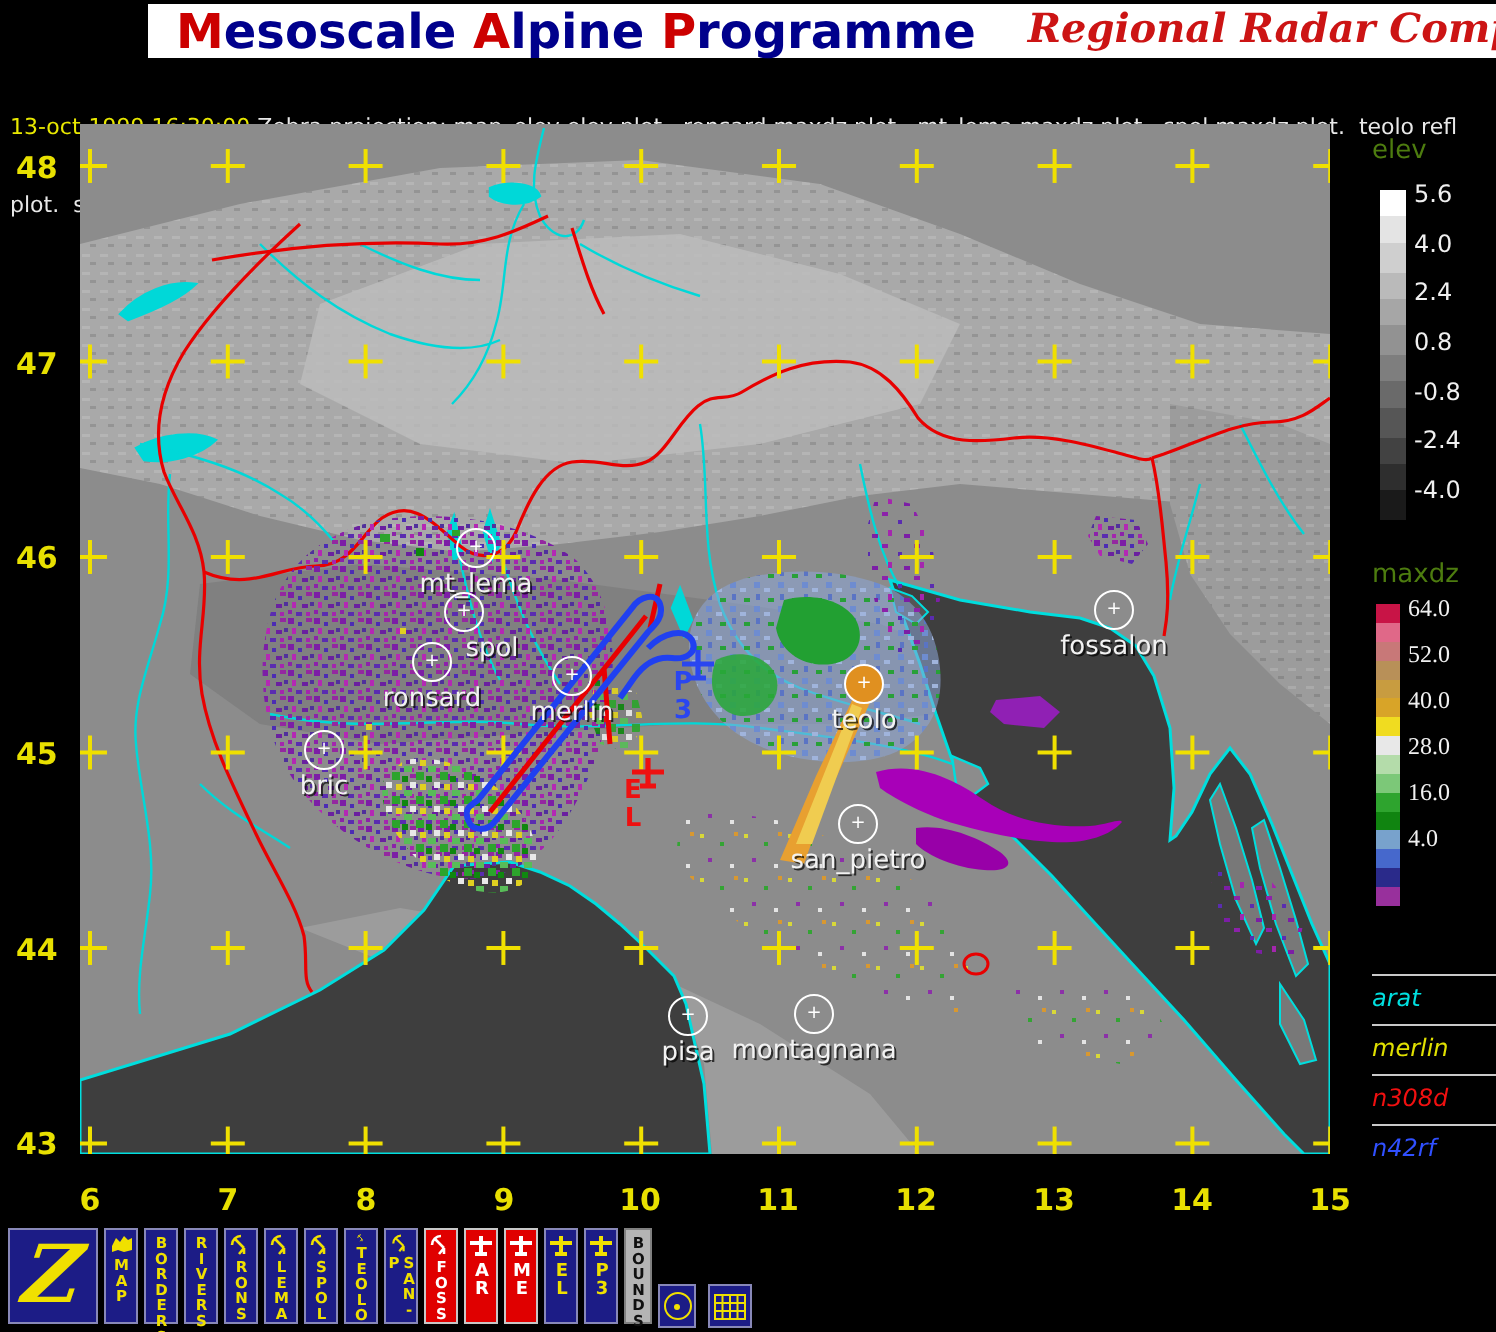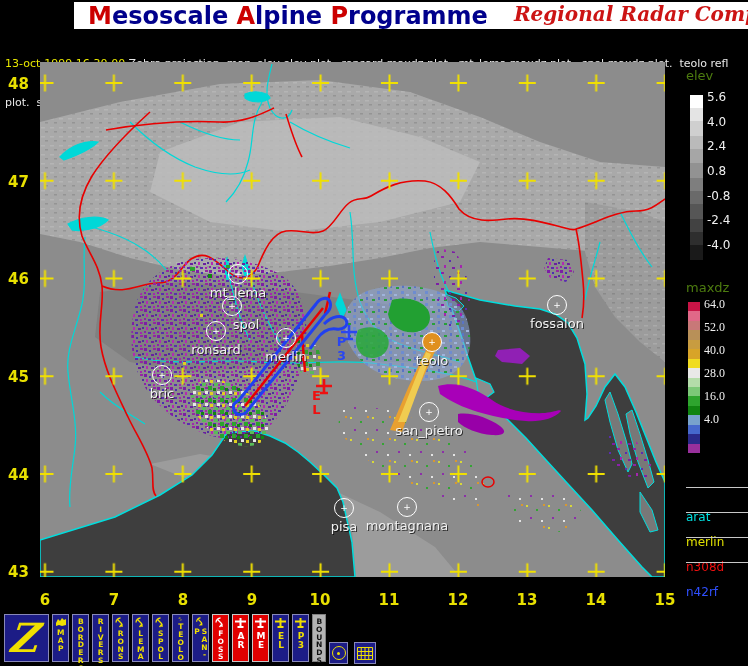--- a/index.html
+++ b/index.html
@@ -46,21 +46,21 @@
     background:linear-gradient(to bottom,#c81446 0 6.25%,#e06888 6.25% 12.5%,
     #c87878 12.5% 18.75%,#b89058 18.75% 25%,#c89c40 25% 31.25%,#d8a428 31.25% 37.5%,
     #f0dc20 37.5% 43.75%,#e8e8e8 43.75% 50%,#b4dcaa 50% 56.25%,#7cc878 56.25% 62.5%,
     #2ea42e 62.5% 68.75%,#108410 68.75% 75%,#78a2cc 75% 81.25%,#4668cc 81.25% 87.5%,
     #2a2a8a 87.5% 93.75%,#98309c 93.75% 100%);}
   .ticks{position:absolute;display:flex;flex-direction:column;justify-content:space-between;
          color:#f0f0f0;font-size:12px;}
   #elevticks{left:707px;top:90px;height:162px;}
   #maxdzticks{left:704px;top:297px;height:130px;font-family:Liberation Serif, serif;}
   .trackrow{position:absolute;left:686px;width:62px;border-top:1px solid #c8c8c8;
-            padding-top:22px;font-size:12px;}
+            padding-top:4px;font-size:12px;font-style:italic;}
   .alt{position:absolute;left:642px;top:642px;color:#f0f0f0;font-size:12.5px;}
   
   .toolbar{position:absolute;left:0;top:614px;width:748px;height:52px;background:#000;
            display:flex;align-items:flex-start;gap:3px;padding-left:4px;box-sizing:border-box;}
   .tb{background:#1c1c86;border:1px solid #8888b8;height:48px;box-sizing:border-box;
       display:flex;flex-direction:column;align-items:center;color:#f0e000;cursor:pointer;
       padding-top:2px;}
   .tb-red{background:#e00000;border-color:#c8c8c8;color:#ffffff;}
   .tb-gray{background:#b4b4b4;border-color:#808080;color:#101010;}
   .tb-z{width:45px;justify-content:center;padding-top:0;}

